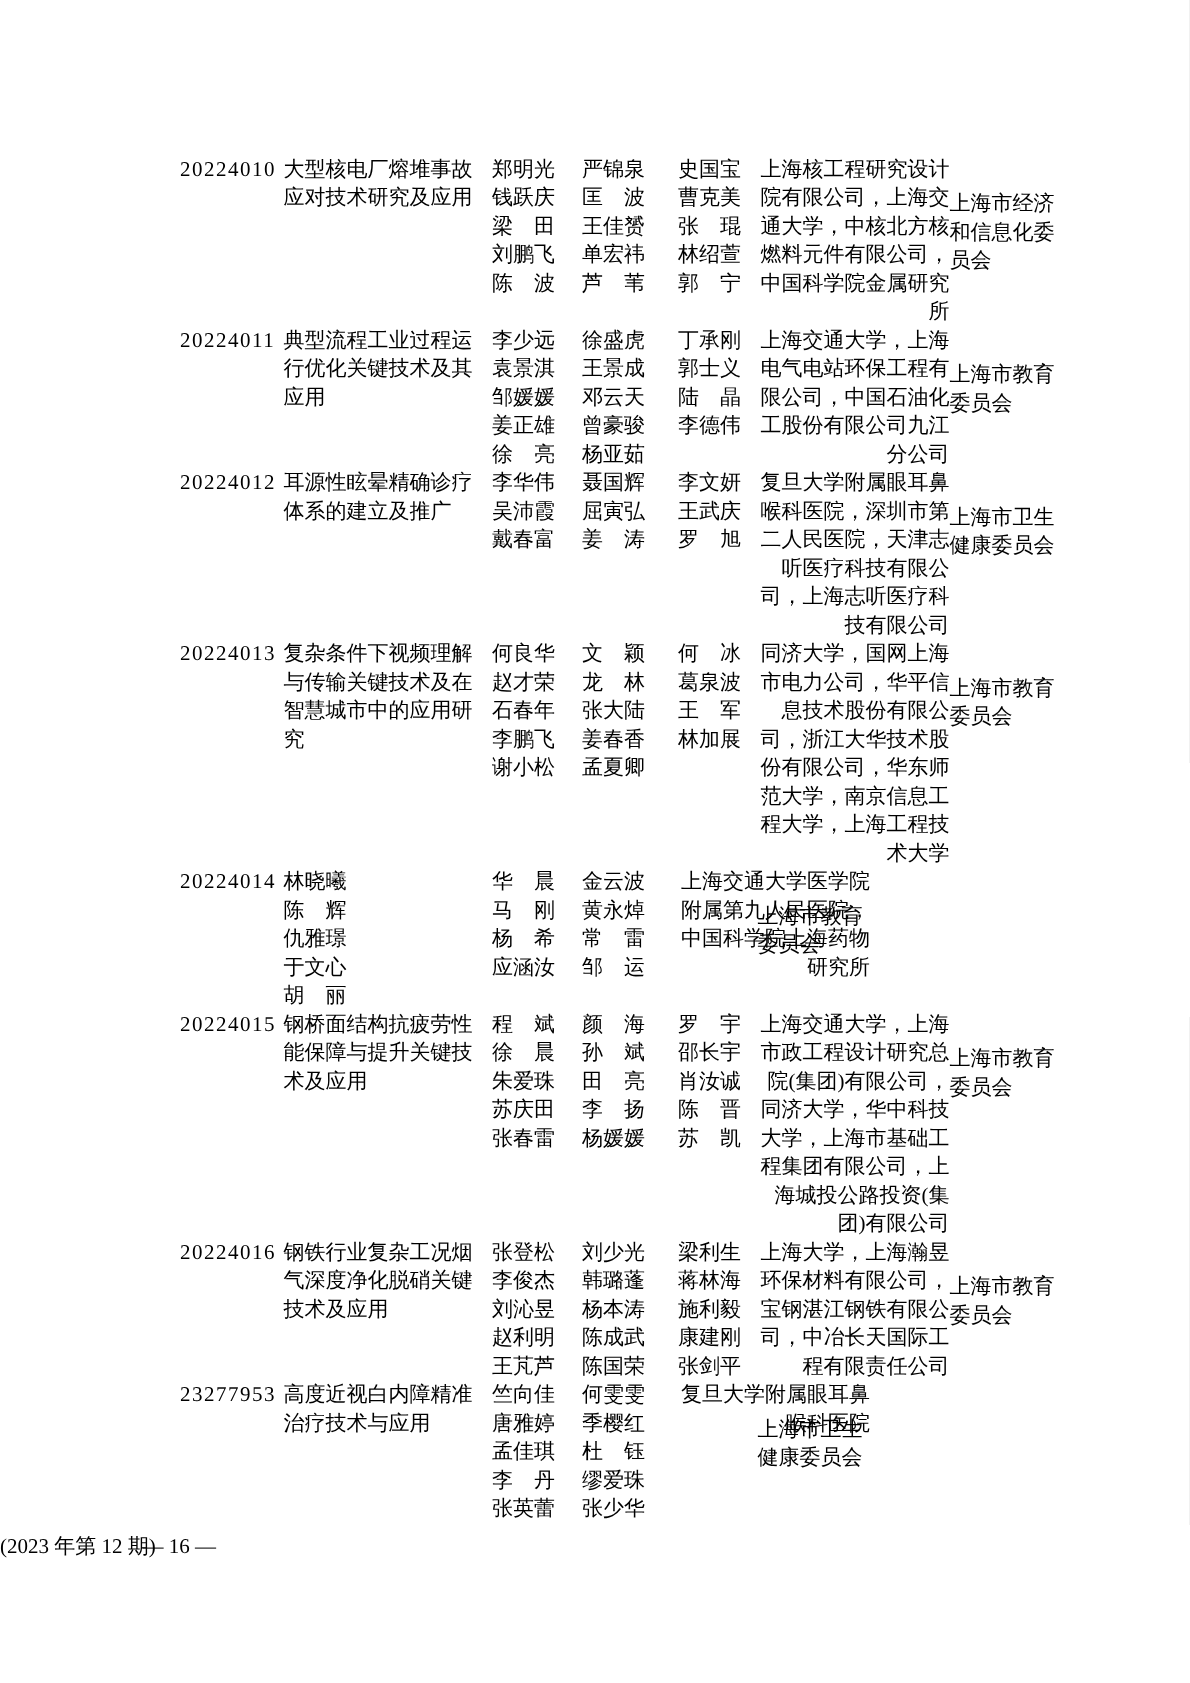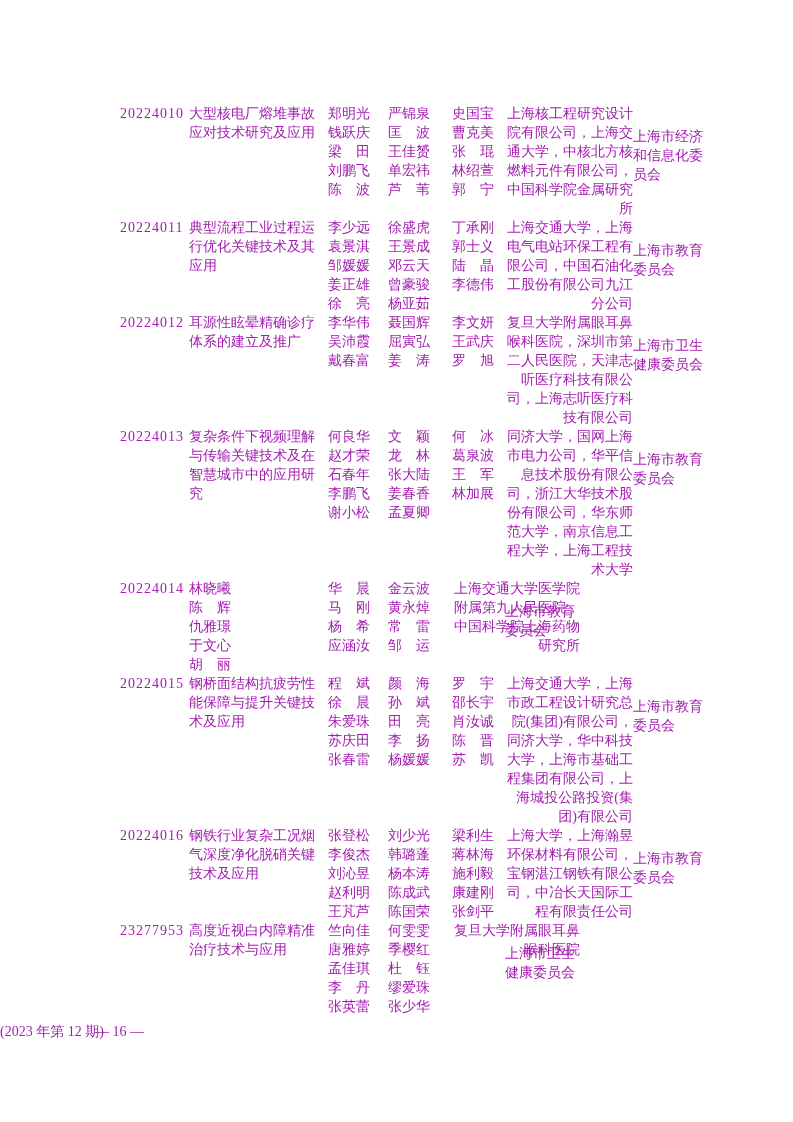--- a/index.html
+++ b/index.html
@@ -2,21 +2,21 @@
 <html><head>
 <meta charset="utf-8">
 <style>
   html,body { margin:0; padding:0; background:#e8e8e8; }
   .page {
     position:relative;
     width:793px; height:1122px;
     margin:0 auto;
     background:#ffffff;
     font-family:"Liberation Serif", serif;
-    color:#a21caf;
+    color:#000000;
     overflow:hidden;
   }
   .table {
     position:absolute;
     left:120px; top:104px;
     width:585px;
     font-size:14px;
     line-height:19px;
   }
   .row {

